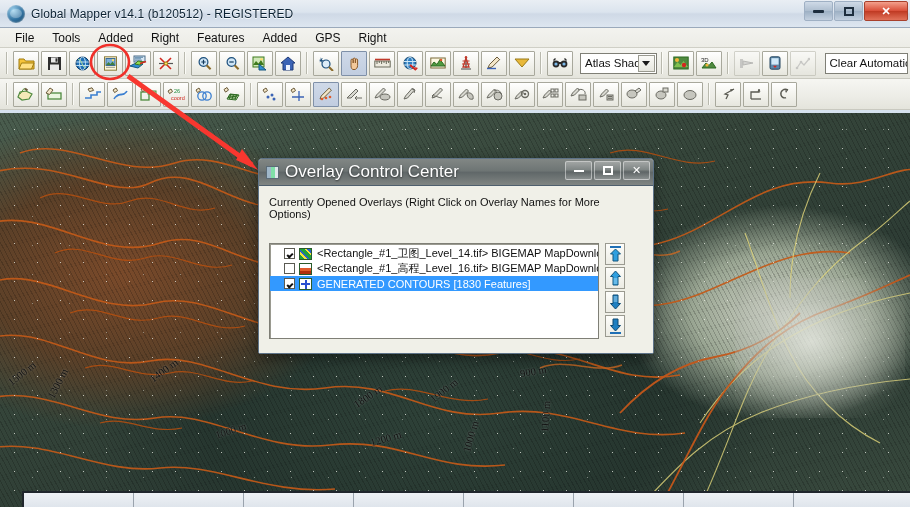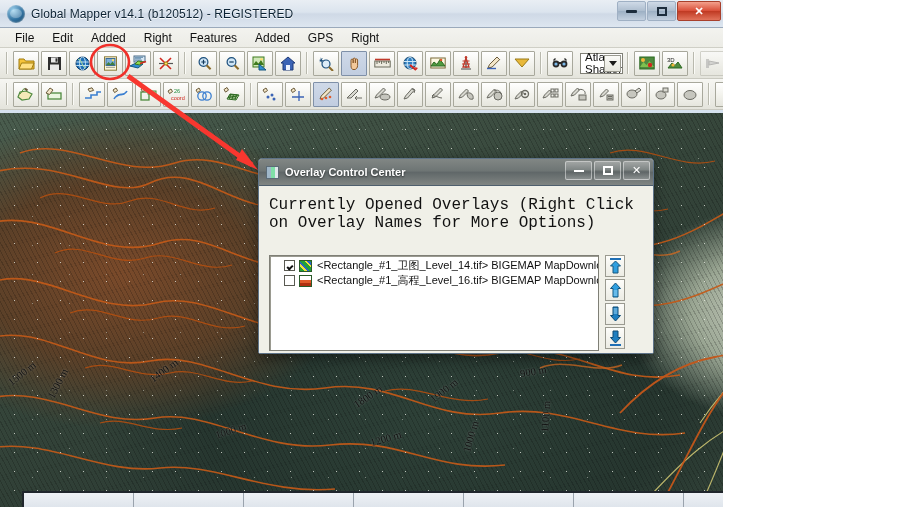--- a/index.html
+++ b/index.html
@@ -4,21 +4,21 @@
 <style>
   * { box-sizing: border-box; }
   html, body {
     margin: 0; padding: 0;
     width: 910px; height: 507px;
     overflow: hidden;
     font-family: "Liberation Sans", sans-serif;
   }
   #app {
     position: relative;
-    width: 723px; height: 507px;
+    width: 910px; height: 507px;
     background: #d6e2ef;
     overflow: hidden;
   }
 
   
   .titlebar {
     position: relative;
     height: 28px;
     background: linear-gradient(180deg,#e9eef4 0%, #dbe4ee 45%, #cfd9e6 52%, #dde6f0 100%);
     border-bottom: 1px solid #9aa9bb;
@@ -176,36 +176,36 @@
     background: linear-gradient(180deg, rgba(120,126,124,.92) 0%, rgba(96,104,104,.9) 45%, rgba(84,92,94,.92) 52%, rgba(118,124,122,.92) 100%);
     border-bottom: 1px solid #4e5f6d;
     display: flex; align-items: center;
   }
   .dlg-title .dico {
     width: 13px; height: 13px; margin: 0 6px 0 7px; flex: none;
     background: linear-gradient(90deg,#9fb7c9 0%, #9fb7c9 38%, #7fe0a8 38%, #7fe0a8 72%, #dfe7ec 72%);
     border: 1px solid #5b6b77;
   }
   .dlg-title .dtxt {
-    font-size: 11px; color: #ffffff; font-weight: bold;
+    font-size: 17px; color: #ffffff; font-weight: normal;
     text-shadow: 0 1px 2px rgba(0,0,0,.6);
     text-align: center;
   }
   .dlg-wins { position: absolute; right: 3px; top: 2px; display: flex; gap: 2px; }
   .dlg-win {
     width: 27px; height: 19px; border: 1px solid rgba(255,255,255,.45);
     border-radius: 2px;
     background: linear-gradient(180deg, rgba(255,255,255,.28) 0%, rgba(255,255,255,.1) 48%, rgba(0,0,0,.06) 52%, rgba(255,255,255,.18) 100%);
     display: flex; align-items: center; justify-content: center;
     color: #fff; font-size: 11px;
   }
   .dlg-win .mg { width: 10px; height: 2px; background: #fff; display:block; }
   .dlg-win .xg { width: 10px; height: 9px; border: 2px solid #fff; display:block; }
   .dlg-body { padding: 10px 10px 8px 10px; background:#f0f0e8; height: 169px; }
-  .dlg-label { font-size: 16px; color: #111; margin-bottom: 23px; font-family: Liberation Mono, monospace; }
+  .dlg-label { font-size: 11px; color: #111; margin-bottom: 23px; }
 
   .listwrap { display: flex; gap: 6px; }
   .listbox {
     width: 330px; height: 96px; background: #fff;
     border: 1px solid #7f7f76;
     box-shadow: inset 1px 1px 0 #9a9a90;
     padding: 2px 0 0 0; overflow: hidden;
   }
   .row {
     display: flex; align-items: center; height: 15px; padding-left: 14px;
@@ -268,21 +268,21 @@
         </div>
       <div class="winbtn">
           <span class="maxglyph"></span>
         </div>
       <div class="winbtn close">✕</div>
     </div>
   </div>
 
   <div class="menubar">
     <div class="menuitem">File</div>
-    <div class="menuitem">Edit</div>
+    <div class="menuitem">Tools</div>
     <div class="menuitem">Added</div>
     <div class="menuitem">Right</div>
     <div class="menuitem">Features</div>
     <div class="menuitem">Added</div>
     <div class="menuitem">GPS</div>
     <div class="menuitem">Right</div>
   </div>
 
   <div class="toolbar">
     <div class="tsep"></div>
@@ -777,20 +777,25 @@
           <div class="row">
             <span class="cb on"></span>
             <span class="licon sat"></span>
             <span>&lt;Rectangle_#1_卫图_Level_14.tif&gt; BIGEMAP MapDownloader</span>
           </div>
           <div class="row">
             <span class="cb"></span>
             <span class="licon dem"></span>
             <span>&lt;Rectangle_#1_高程_Level_16.tif&gt; BIGEMAP MapDownloader</span>
           </div>
+          <div class="row sel">
+            <span class="cb on"></span>
+            <span class="licon ctr"></span>
+            <span>GENERATED CONTOURS [1830 Features]</span>
+          </div>
         </div>
 
         <div class="arrows">
           <div class="abtn">
             <svg width="13" height="16" viewBox="0 0 13 16">
                 <rect x="1" y="0" width="11" height="2" fill="#1f6fb5"></rect>
                 <path d="M6.5 3l5 5H9v7H4V8H1.5z" fill="#2f9fdf" stroke="#14567f"></path>
               </svg>
           </div>
           <div class="abtn">

